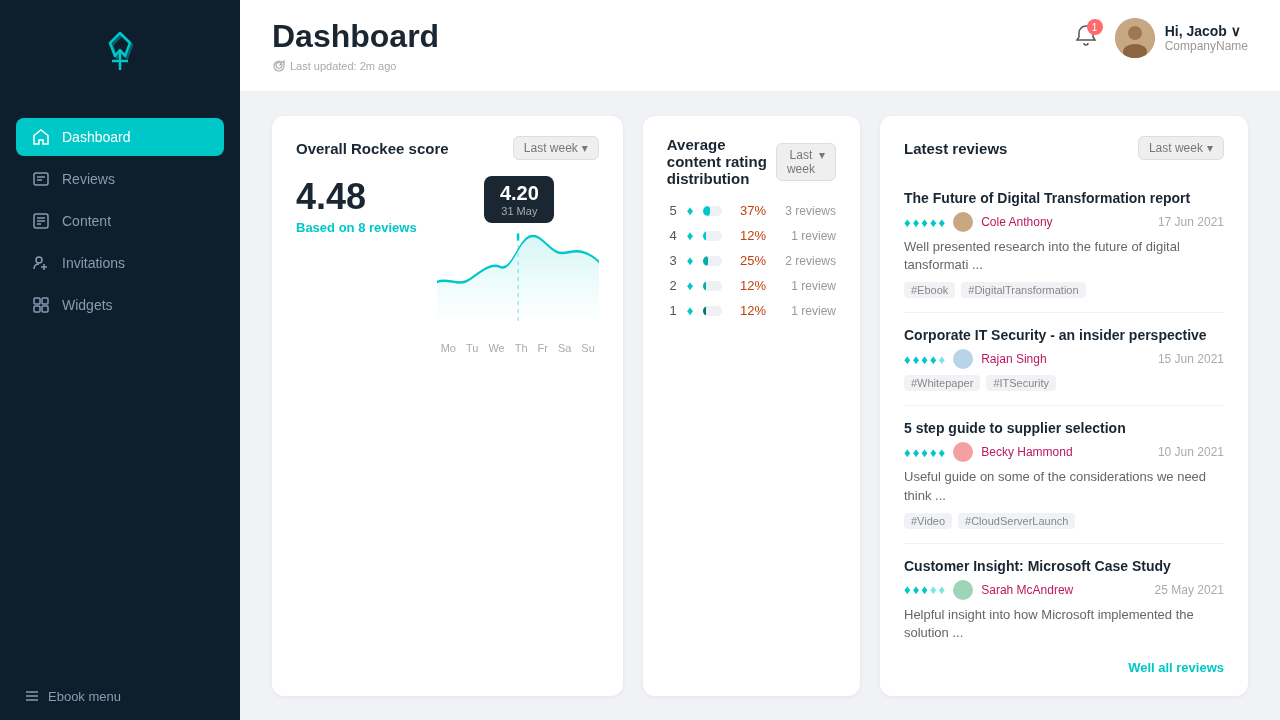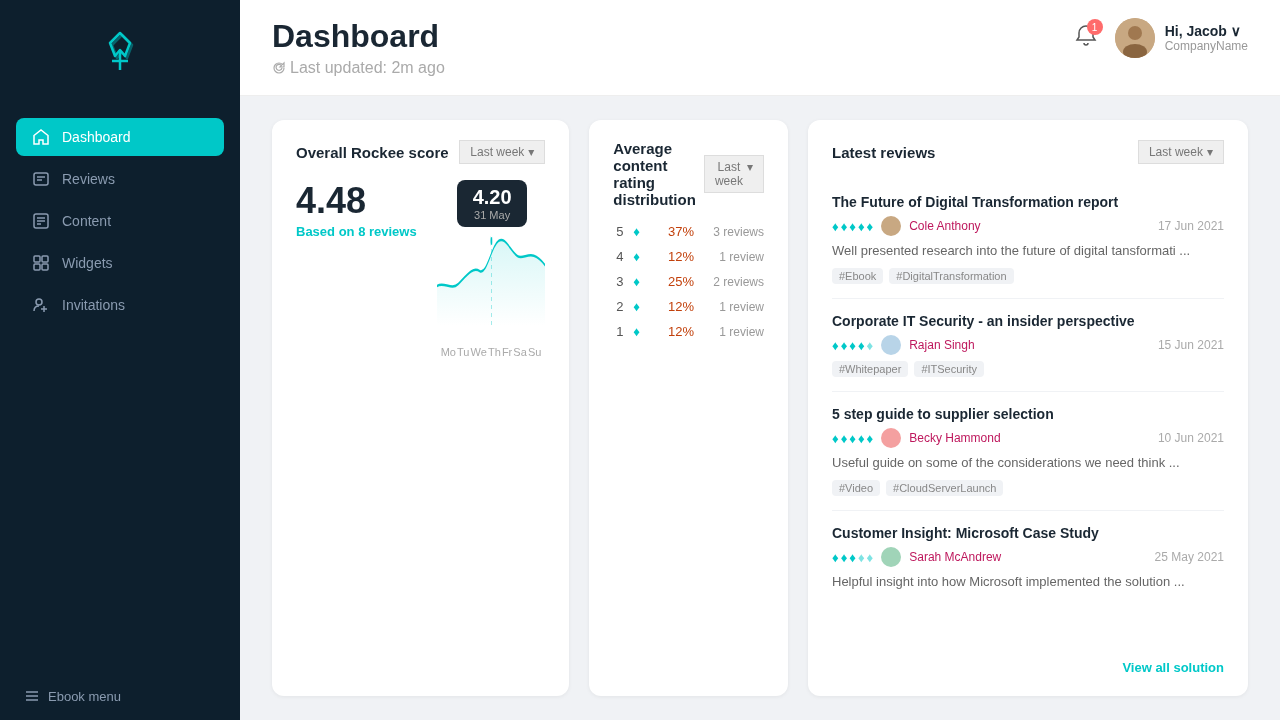--- a/index.html
+++ b/index.html
@@ -71,21 +71,21 @@
       align-items: flex-start;
       justify-content: space-between;
       border-bottom: 1px solid #eee;
     }
     .header-left h1 {
       font-size: 32px;
       font-weight: 700;
       color: #1a2733;
     }
     .header-subtitle {
-      font-size: 16px;
+      font-size: 11px;
       color: #aaa;
       display: flex;
       align-items: center;
       gap: 4px;
       margin-top: 4px;
     }
     .header-right {
       display: flex;
       align-items: center;
       gap: 16px;
@@ -130,21 +130,21 @@
       overflow: hidden;
     }
 
     .left-col {
       flex: 1;
       display: flex;
       gap: 20px;
       min-width: 0;
     }
     .right-col {
-      width: 440px;
+      width: 368px;
       flex-shrink: 0;
     }
 
     
     .card {
       background: #fff;
       border-radius: 12px;
       padding: 20px 24px;
       box-shadow: 0 1px 4px rgba(0,0,0,0.06);
     }
@@ -160,21 +160,21 @@
       font-weight: 600;
       color: #1a2733;
     }
     .filter-btn {
       font-size: 12px;
       color: #777;
       cursor: pointer;
       display: flex;
       gap: 4px;
       border: 1px solid #ddd;
-      border-radius: 0;
+      border-radius: 6px;
       padding: 4px 10px;
     }
     .score-left { flex-shrink: 0; }
     .big-score { font-size: 36px; font-weight: 700; color: #1a2733; }
     .score-sub { font-size: 13px; color: #888; margin-top: 2px; }
     .score-sub span { color: #00c8c8; font-weight: 600; }
 
     
     .chart-area { flex: 1; position: relative; }
     .x-labels { display: flex; justify-content: space-between; margin-top: 6px; padding: 0 4px; }
@@ -261,36 +261,36 @@
         <rect x="2" y="2" width="14" height="14" rx="2" stroke="currentColor" stroke-width="1.5"></rect>
         <line x1="5" y1="6" x2="13" y2="6" stroke="currentColor" stroke-width="1.5"></line>
         <line x1="5" y1="9" x2="13" y2="9" stroke="currentColor" stroke-width="1.5"></line>
         <line x1="5" y1="12" x2="9" y2="12" stroke="currentColor" stroke-width="1.5"></line>
       </svg>
       <span>Content</span>
     </div>
 
     <div class="nav-item">
       <svg class="nav-icon" viewBox="0 0 18 18" fill="none">
+        <circle cx="7" cy="6" r="3" stroke="currentColor" stroke-width="1.5"></circle>
+        <path d="M2 15c0-3 2-5 5-5" stroke="currentColor" stroke-width="1.5"></path>
+        <line x1="12" y1="10" x2="12" y2="16" stroke="currentColor" stroke-width="1.5"></line>
+        <line x1="9" y1="13" x2="15" y2="13" stroke="currentColor" stroke-width="1.5"></line>
+      </svg>
+      <span>Invitations</span>
+    </div>
+
+    <div class="nav-item">
+      <svg class="nav-icon" viewBox="0 0 18 18" fill="none">
         <rect x="2" y="2" width="6" height="6" rx="1" stroke="currentColor" stroke-width="1.5"></rect>
         <rect x="10" y="2" width="6" height="6" rx="1" stroke="currentColor" stroke-width="1.5"></rect>
         <rect x="2" y="10" width="6" height="6" rx="1" stroke="currentColor" stroke-width="1.5"></rect>
         <rect x="10" y="10" width="6" height="6" rx="1" stroke="currentColor" stroke-width="1.5"></rect>
       </svg>
       <span>Widgets</span>
-    </div>
-
-    <div class="nav-item">
-      <svg class="nav-icon" viewBox="0 0 18 18" fill="none">
-        <circle cx="7" cy="6" r="3" stroke="currentColor" stroke-width="1.5"></circle>
-        <path d="M2 15c0-3 2-5 5-5" stroke="currentColor" stroke-width="1.5"></path>
-        <line x1="12" y1="10" x2="12" y2="16" stroke="currentColor" stroke-width="1.5"></line>
-        <line x1="9" y1="13" x2="15" y2="13" stroke="currentColor" stroke-width="1.5"></line>
-      </svg>
-      <span>Invitations</span>
     </div>
   </nav>
 
   <div class="sidebar-footer">
     <svg width="16" height="16" viewBox="0 0 16 16" fill="none">
       <line x1="2" y1="4" x2="14" y2="4" stroke="#8a9bb0" stroke-width="1.5"></line>
       <line x1="2" y1="8" x2="14" y2="8" stroke="#8a9bb0" stroke-width="1.5"></line>
       <line x1="2" y1="12" x2="14" y2="12" stroke="#8a9bb0" stroke-width="1.5"></line>
     </svg>
     <span>Ebook menu</span>
@@ -542,19 +542,19 @@
               </div>
               <div class="reviewer-avatar" style="background:#a0d4b8;"></div>
               <span class="reviewer-name">Sarah McAndrew</span>
               <span class="review-date">25 May 2021</span>
             </div>
             <div class="review-text">Helpful insight into how Microsoft implemented the solution ...</div>
           </div>
 
         </div>
         <div class="view-all-btn">
-          <a>View all solution</a>
+          <a>Well all reviews</a>
         </div>
       </div>
     </div>
 
   </div>
 </div>
 
 </body></html>

